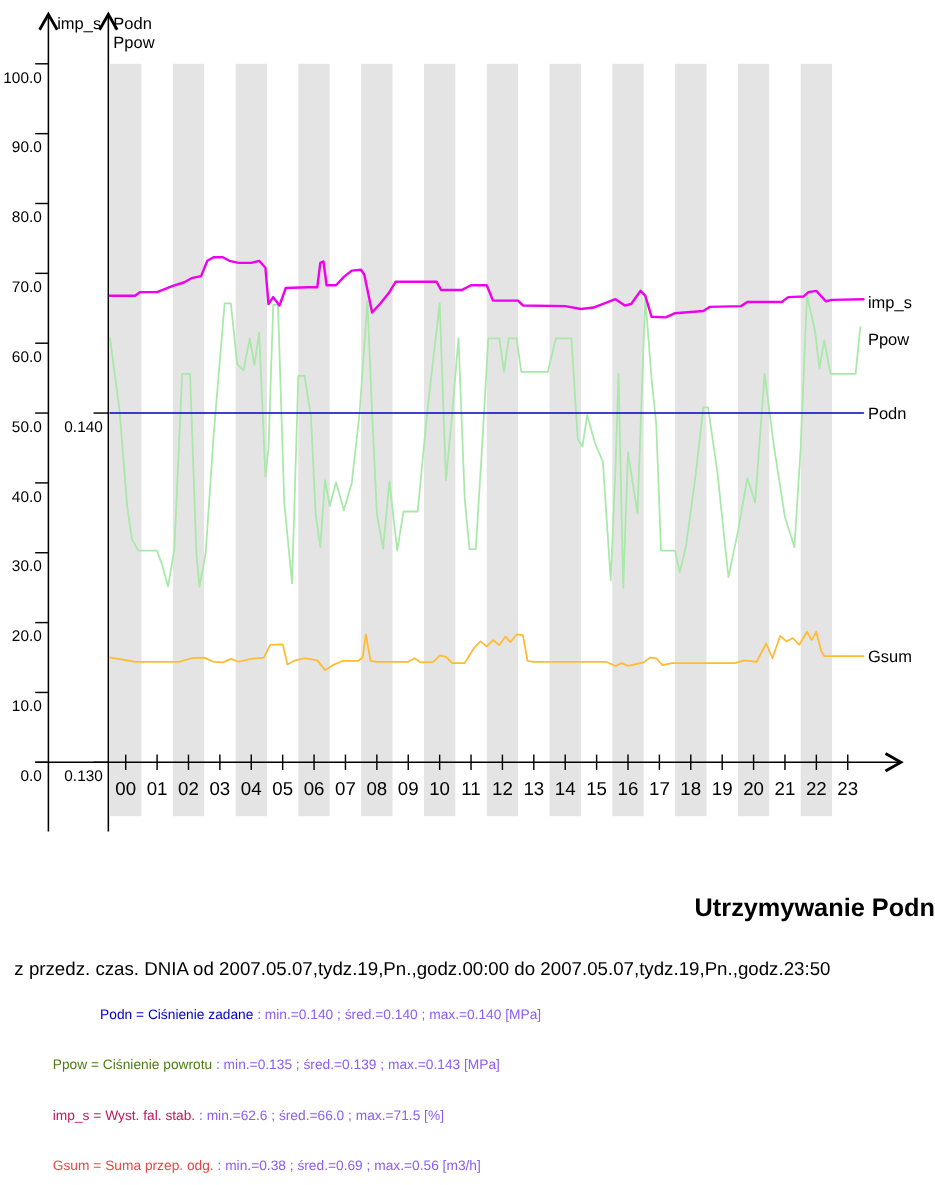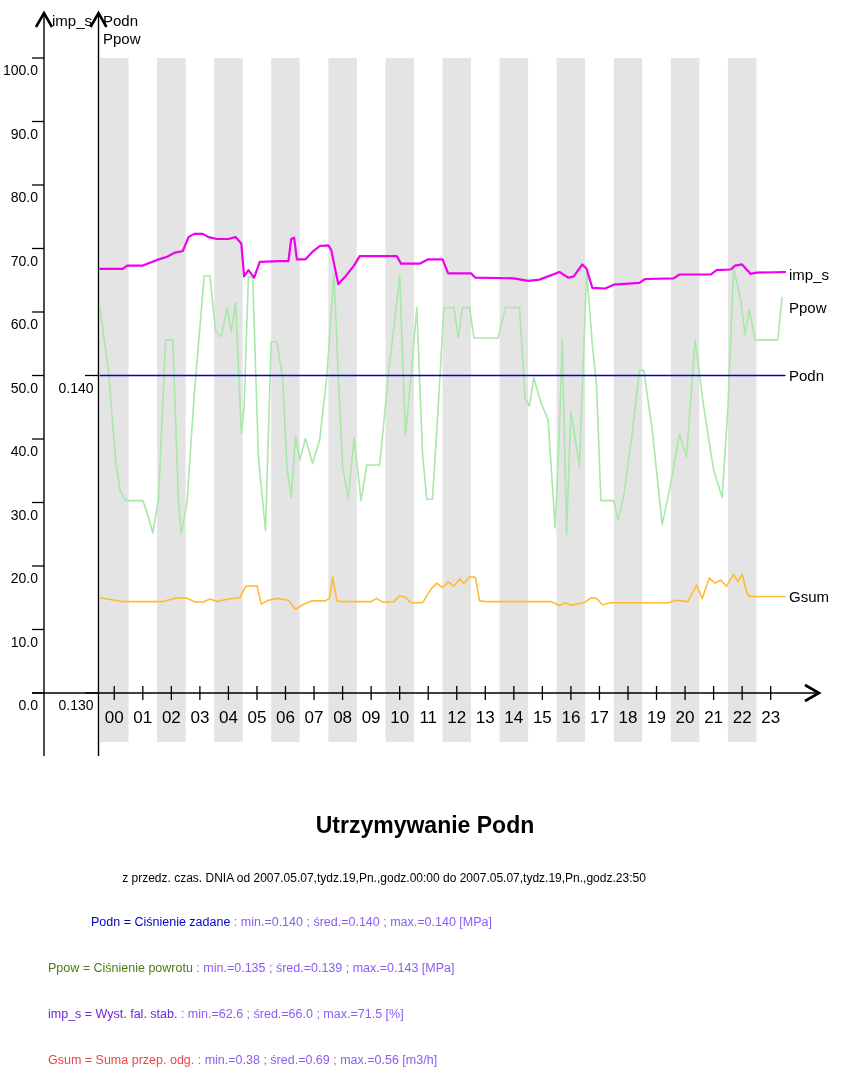--- a/index.html
+++ b/index.html
@@ -1,23 +1,23 @@
 <!DOCTYPE html>
 <html><head>
 <meta charset="utf-8">
 <style>
   html,body{margin:0;padding:0;background:#fff;}
   body{font-family:"Liberation Sans",sans-serif;color:#000;}
   .page{position:relative;width:850px;height:1077px;background:#fff;overflow:hidden;}
   svg{display:block;}
   svg text{font-family:"Liberation Sans",sans-serif;fill:#000;}
-  .chart-title{position:absolute;top:812px;left:0;width:850px;text-align:center;
+  .chart-title{position:absolute;top:812px;left:0;width:850px;text-align:right;
     font-size:23px;font-weight:bold;letter-spacing:0px;}
   .chart-subtitle{position:absolute;top:871px;left:0;width:768px;text-align:center;
-    font-size:12px;}
+    font-size:17px;}
   .legend-row{position:absolute;left:48px;width:780px;font-size:12.5px;white-space:pre;}
   .lg-name{font-weight:normal;}
   .lg-stats{color:#8b5cf6;}
 </style>
 </head>
 <body>
 
 <div class="page">
 
   <svg id="chart" width="850" height="775" viewBox="0 0 850 775">
@@ -135,17 +135,17 @@
     <text x="103" y="44" font-size="15" fill="#a8e8a8">Ppow</text>
   </svg>
 
   <div class="chart-title">Utrzymywanie Podn</div>
   <div class="chart-subtitle">z przedz. czas. DNIA od 2007.05.07,tydz.19,Pn.,godz.00:00 do 2007.05.07,tydz.19,Pn.,godz.23:50</div>
 
   <div class="legend-row" style="top:915px"><span class="lg-name" style="color: rgb(0, 0, 204); margin-left: 43px;">Podn = Ciśnienie zadane</span><span class="lg-stats"> : min.=0.140 ; śred.=0.140 ; max.=0.140 [MPa]</span></div>
 
   <div class="legend-row" style="top:961px"><span class="lg-name" style="color: #4d7c0f;">Ppow = Ciśnienie powrotu</span><span class="lg-stats"> : min.=0.135 ; śred.=0.139 ; max.=0.143 [MPa]</span></div>
 
-  <div class="legend-row" style="top:1007px"><span class="lg-name" style="color: #6d28d9;">imp_s = Wyst. fal. stab.</span><span class="lg-stats"> : min.=62.6 ; śred.=66.0 ; max.=71.5 [%]</span></div>
+  <div class="legend-row" style="top:1007px"><span class="lg-name" style="color: #be185d;">imp_s = Wyst. fal. stab.</span><span class="lg-stats"> : min.=62.6 ; śred.=66.0 ; max.=71.5 [%]</span></div>
 
   <div class="legend-row" style="top:1053px"><span class="lg-name" style="color: #ef4444;">Gsum = Suma przep. odg.</span><span class="lg-stats"> : min.=0.38 ; śred.=0.69 ; max.=0.56 [m3/h]</span></div>
 
 </div>
 
 </body></html>

